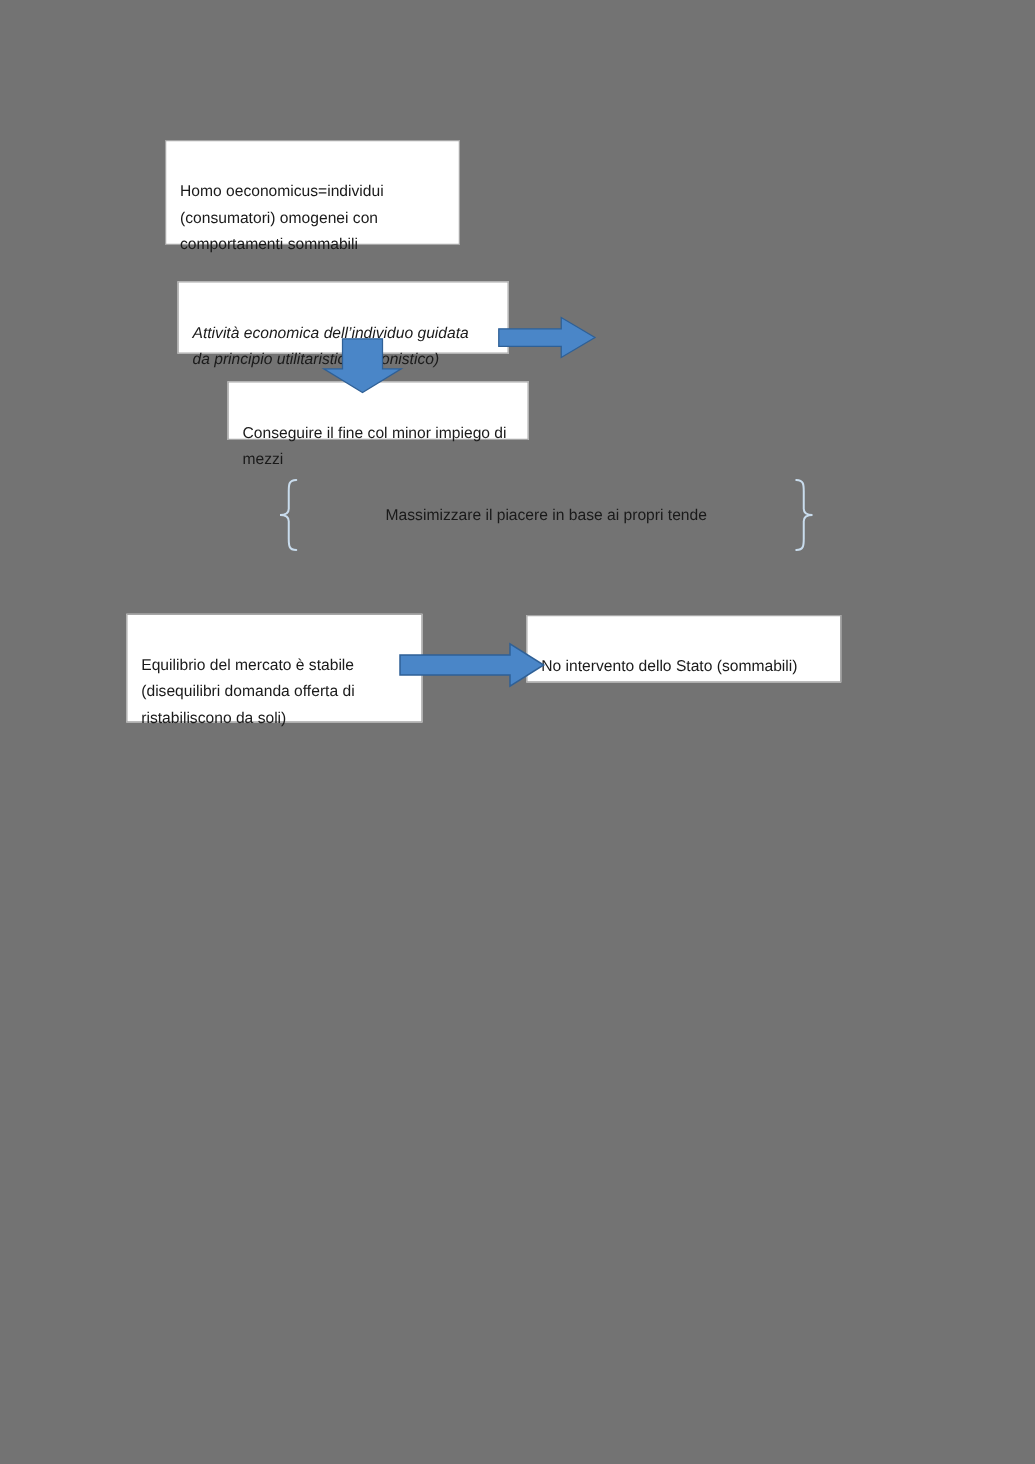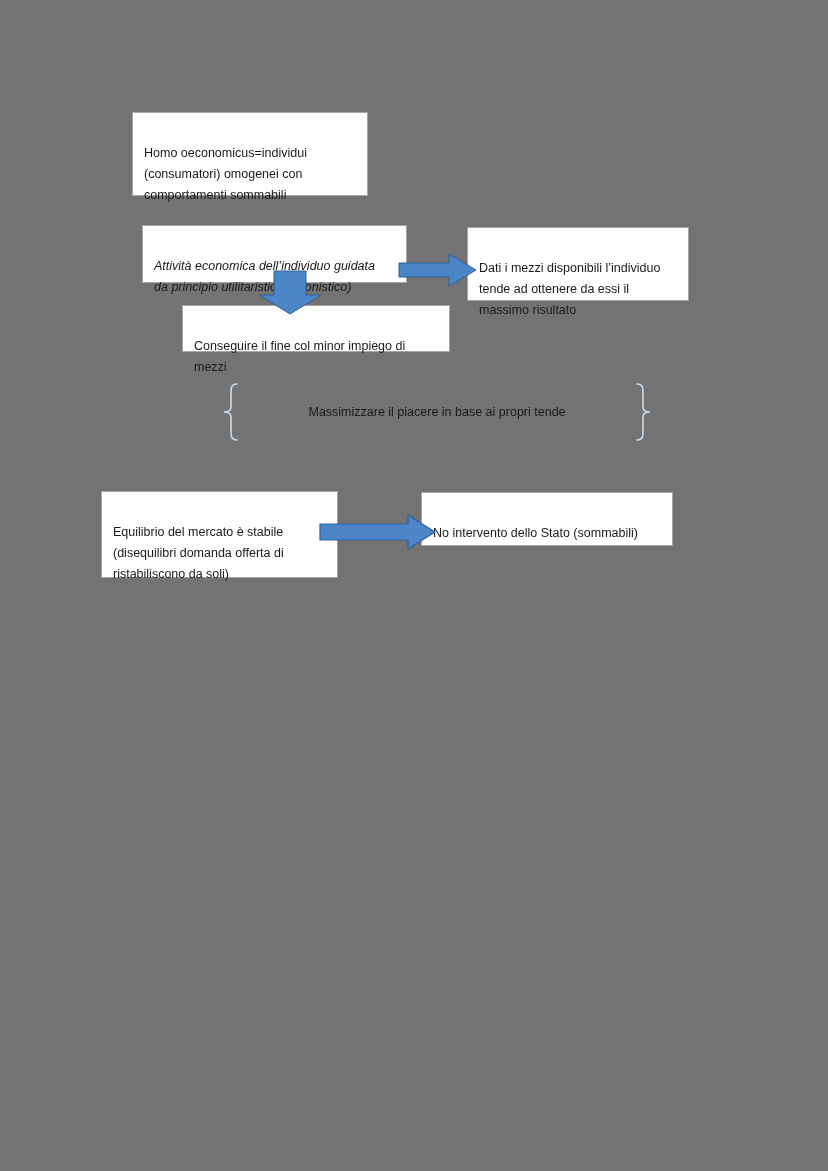--- a/index.html
+++ b/index.html
@@ -27,21 +27,21 @@
     line-height: 21px;
     padding: 9px 11px 0 11px;
     z-index: 3;
     white-space: pre-line;
   }
 
   
   #node-homo-oeconomicus { left: 132px; top: 112px; width: 236px; height: 84px; }
   #node-attivita-economica { left: 142px; top: 225px; width: 265px; height: 58px; font-style: italic; }
   #node-dati-mezzi { left: 467px; top: 227px; width: 222px; height: 74px; }
-  #node-conseguire-fine { left: 182px; top: 305px; width: 268px; height: 47px; }
+  #node-conseguire-fine { left: 182px; top: 305px; width: 241px; height: 47px; }
   #node-equilibrio-mercato { left: 101px; top: 491px; width: 237px; height: 87px; }
   #node-no-intervento { left: 421px; top: 492px; width: 252px; height: 54px; }
 
   
   .arrow-svg {
     position: absolute;
     z-index: 4;
     overflow: visible;
   }
   #arrow-attivita-to-dati { left: 399px; top: 252px; }
@@ -88,25 +88,20 @@
     <span>Homo oeconomicus=individui
 (consumatori)  omogenei con
 comportamenti sommabili</span>
   </div>
 
   <div class="node" id="node-attivita-economica">
     <span>Attività economica dell’individuo guidata
 da principio utilitaristico (edonistico)</span>
   </div>
 
-  <div class="node" id="node-dati-mezzi">
-    <span>Dati i mezzi disponibili l’individuo
-tende ad ottenere da essi il
-massimo risultato</span>
-  </div>
 
   <div class="node" id="node-conseguire-fine">
     <span>Conseguire il fine col minor impiego di
 mezzi</span>
   </div>
 
   <div class="node" id="node-equilibrio-mercato">
     <span>Equilibrio del mercato è stabile
 (disequilibri domanda offerta di
 ristabiliscono da soli)</span>

